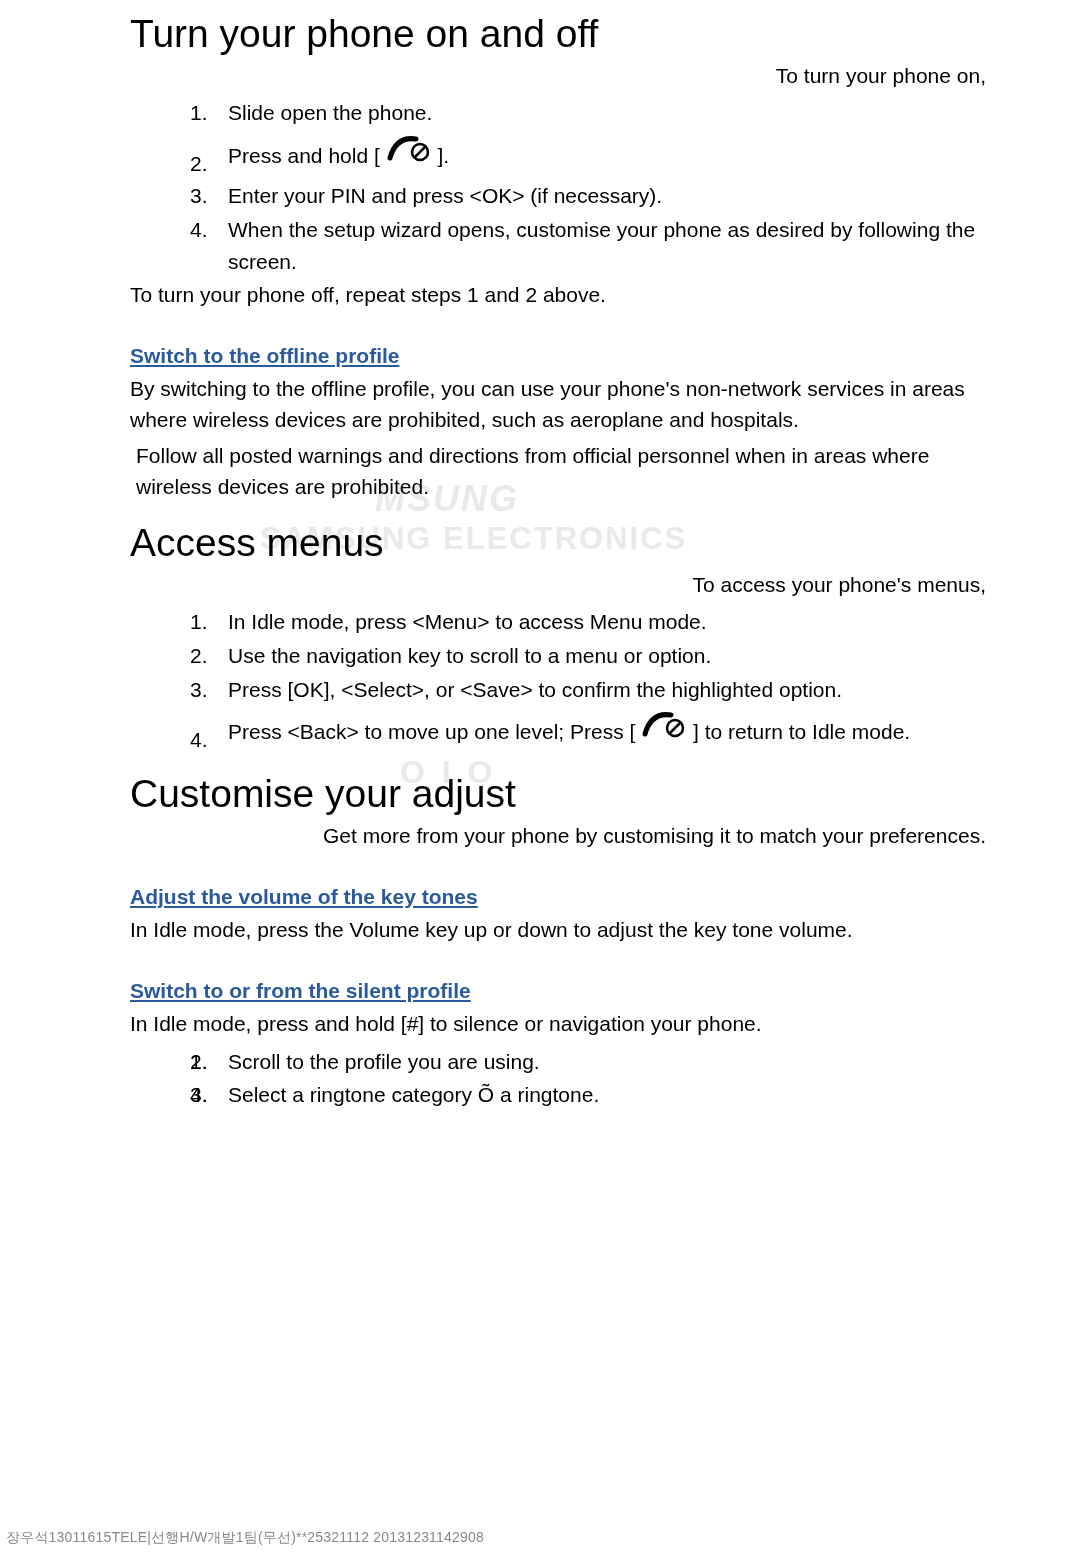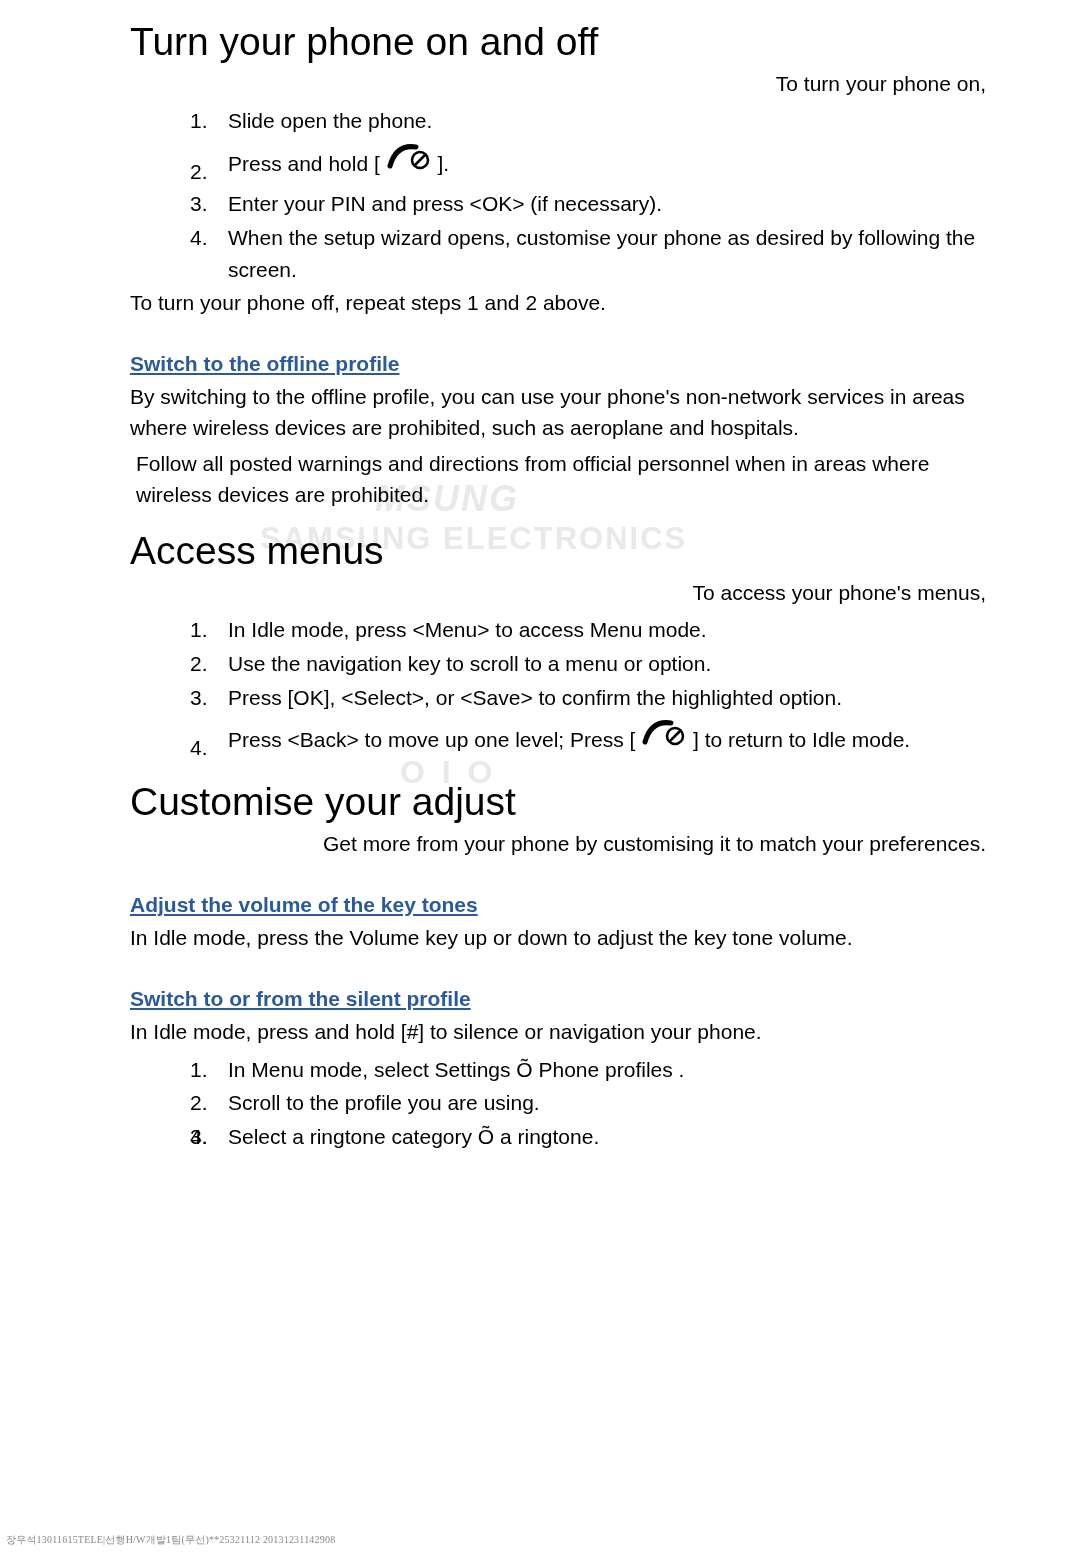--- a/index.html
+++ b/index.html
@@ -8,21 +8,21 @@
       width: 1076px;
       height: 1561px;
       background: #fff;
       color: #000;
       position: relative;
     }
     .page { padding: 0 90px 0 130px; }
     h1 {
       font-size: 39px;
       font-weight: 400;
-      margin-top: 20px;
+      margin-top: 12px;
       margin-bottom: 4px;
       line-height: 1.15;
     }
     .intro { font-size: 21px; margin-bottom: 6px; line-height: 1.45; text-align: right; }
     .body-text { font-size: 21px; line-height: 1.45; margin-bottom: 6px; }
     ol { list-style: none; padding-left: 60px; }
     ol li {
       font-size: 21px;
       line-height: 1.55;
       position: relative;
@@ -57,24 +57,23 @@
       pointer-events: none;
       font-family: Arial, sans-serif;
     }
     .wm1 { top: 478px; left: 375px; font-size: 36px; font-style: italic; }
     .wm2 { top: 521px; left: 260px; font-size: 31px; }
     .wm3 { top: 754px; left: 400px; font-size: 32px; letter-spacing: 4px; }
     .footer-code {
       position: absolute;
       bottom: 14px;
       left: 6px;
-      font-size: 10px;
+      font-size: 14px;
       color: #888;
       letter-spacing: 0.2px;
-      font-family: Liberation Serif, serif;
     }
     .note { margin-left: 6px; }
   </style>
 </head>
 <body>
 
 <div class="watermark wm1">MSUNG</div>
 <div class="watermark wm2">SAMSUNG ELECTRONICS</div>
 <div class="watermark wm3">O I O</div>
 
@@ -151,21 +150,20 @@
 
   <h3 class="subheading">Adjust the volume of the key tones</h3>
   <p class="body-text">In Idle mode, press the Volume key up or down to adjust the key tone volume.</p>
 
   <h3 class="subheading">Switch to or from the silent profile</h3>
   <p class="body-text">In Idle mode, press and hold [#] to silence or navigation your phone.</p>
 
   <ol>
     <li>
       <span class="num">1.</span>
-      <span class="li-text">In Menu mode, select Settings Õ Phone profiles .</span>
     </li>
     <li>
       <span class="num">2.</span>
       <span class="li-text">Scroll to the profile you are using.</span>
     </li>
     <li>
       <span class="num">3.</span>
     </li>
     <li>
       <span class="num">4.</span>

